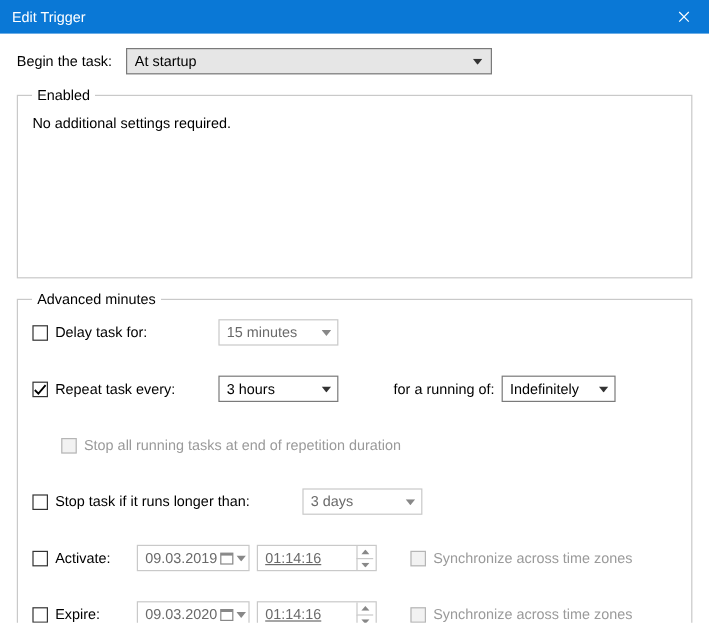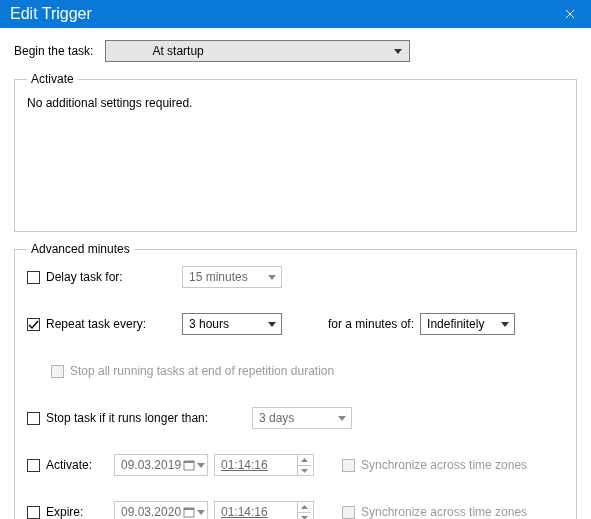--- a/index.html
+++ b/index.html
@@ -13,21 +13,21 @@
     overflow: hidden;
     color: #000;
   }
   .titlebar {
     background: #0a78d6;
     color: #fff;
     height: 28px;
     display: flex;
     align-items: center;
     padding: 0 0 0 10px;
-    font-size: 16px;
+    font-size: 12px;
   }
   .titlebar .title { flex: 1; }
   .titlebar .close {
     width: 42px;
     height: 28px;
     display: flex;
     align-items: center;
     justify-content: center;
     cursor: pointer;
   }
@@ -37,21 +37,21 @@
   .row-begin label { white-space: nowrap; }
   .select {
     display: flex;
     align-items: center;
     border: 1px solid #7a7a7a;
     background: #e6e6e6;
     height: 22px;
     padding: 0 4px 0 6px;
     cursor: pointer;
   }
-  .select .select-text { flex: 1; margin-left: 40px; }
+  .select .select-text { flex: 1; }
   .select .select-arrow { width: 14px; display:flex; align-items:center; justify-content:center; }
   .select-wide { flex: 1; max-width: 305px; }
   fieldset {
     border: 1px solid #c9c9c9;
     margin: 0 0 10px 0;
     padding: 10px 12px 12px 12px;
   }
   legend { padding: 0 4px; }
   .settings-box { min-height: 160px; }
   .adv-grid { display: flex; flex-direction: column; gap: 25px; }
@@ -139,21 +139,21 @@
       <span class="select-text">At startup</span>
       <span class="select-arrow">
         <svg class="arrow-down" viewBox="0 0 8 5">
             <path d="M0 0 L4 5 L8 0" fill="#333"></path>
           </svg>
       </span>
     </div>
   </div>
 
   <fieldset class="settings-box">
-    <legend>Activate</legend>
+    <legend>Enabled</legend>
     <div>No additional settings required.</div>
   </fieldset>
 
   <fieldset>
     <legend>Advanced minutes</legend>
     <div class="adv-grid">
 
       <div class="adv-row">
         <span class="cb">
           
@@ -177,21 +177,21 @@
         </span>
         <span class="lbl" style="width:130px">Repeat task every:</span>
         <div class="combo">
           <span class="combo-text">3 hours</span>
           <span class="combo-arrow">
               <svg class="arrow-down" viewBox="0 0 8 5">
                 <path d="M0 0 L4 5 L8 0" fill="#333"></path>
               </svg>
             </span>
         </div>
-        <span class="lbl duration-lbl">for a minutes of:</span>
+        <span class="lbl duration-lbl">for a running of:</span>
         <div class="combo" style="width:95px">
           <span class="combo-text">Indefinitely</span>
           <span class="combo-arrow">
               <svg class="arrow-down" viewBox="0 0 8 5">
                 <path d="M0 0 L4 5 L8 0" fill="#333"></path>
               </svg>
             </span>
         </div>
       </div>
 

